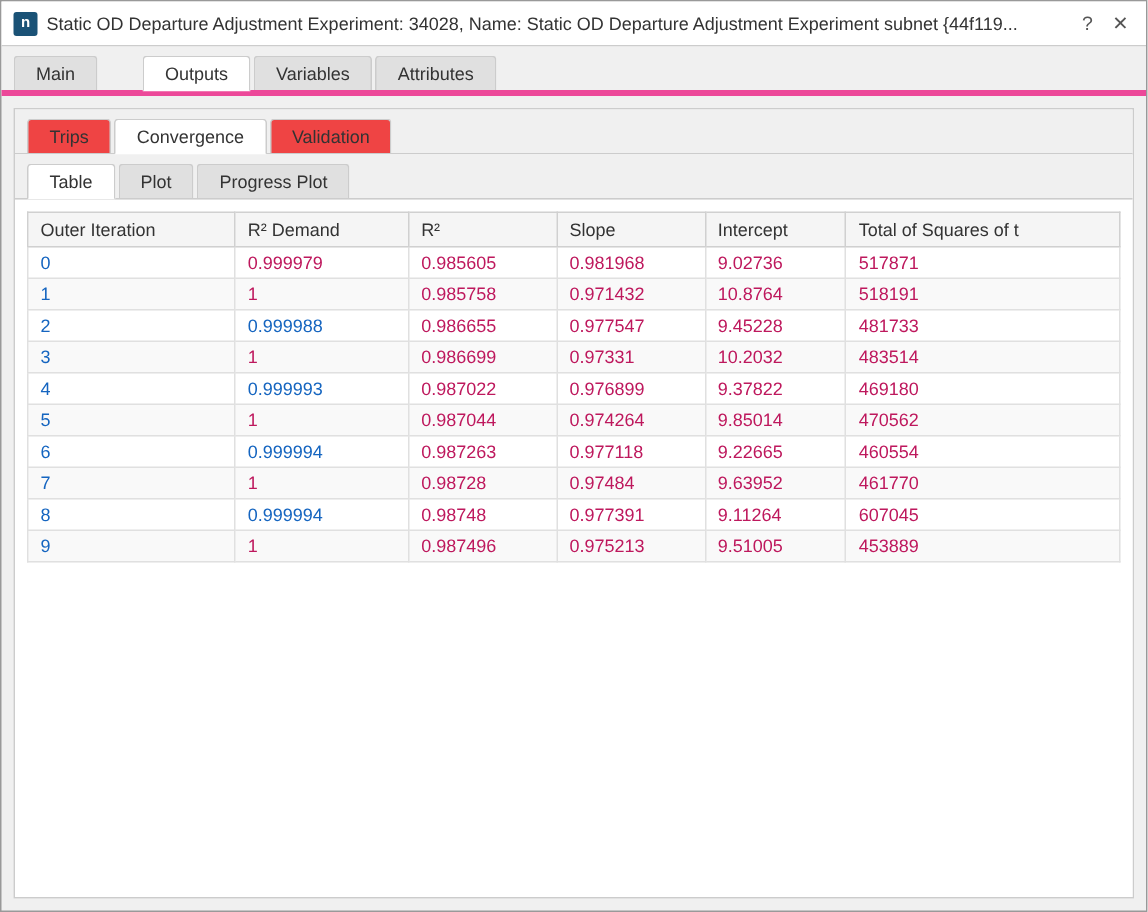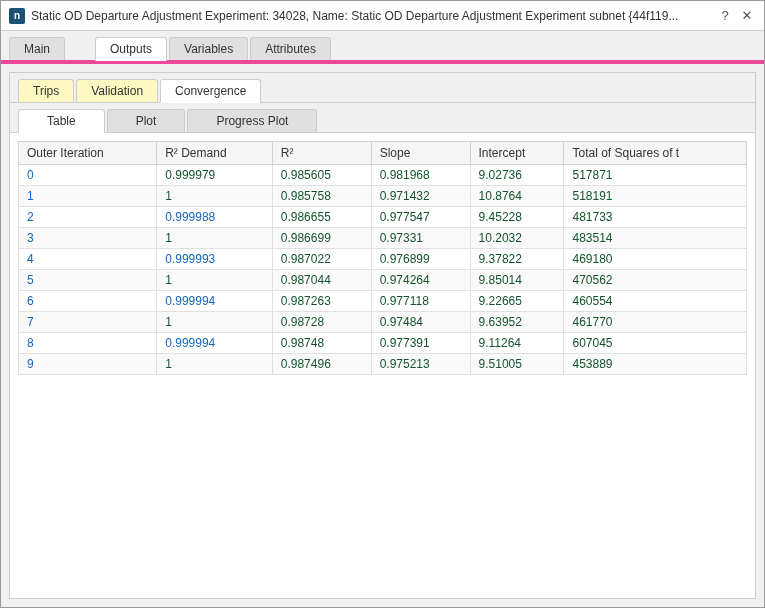--- a/index.html
+++ b/index.html
@@ -107,21 +107,21 @@
       background: #f0f0f0;
       border-bottom: 1px solid #ccc;
       padding: 6px 8px 0 8px;
       gap: 0;
       margin-bottom: 0;
     }
     .sub-tab {
       padding: 4px 14px;
       border: 1px solid #ccc;
       border-bottom: none;
-      background: #fef9c3;
+      background: #ef4444;
       cursor: pointer;
       font-size: 12px;
       color: #333;
       border-radius: 3px 3px 0 0;
       margin-right: 2px;
     }
     .sub-tab.active {
       background: #fff;
       border-bottom: 1px solid #fff;
       margin-bottom: -1px;
@@ -129,21 +129,21 @@
     }
 
     .inner-tabs-container {
       background: #f0f0f0;
       border-bottom: 1px solid #ccc;
       padding: 6px 8px 0 8px;
       display: flex;
       gap: 0;
     }
     .inner-tab {
-      padding: 4px 28px;
+      padding: 4px 14px;
       border: 1px solid #ccc;
       border-bottom: none;
       background: #e0e0e0;
       cursor: pointer;
       font-size: 12px;
       color: #333;
       border-radius: 3px 3px 0 0;
       margin-right: 2px;
     }
     .inner-tab.active {
@@ -169,21 +169,21 @@
       padding: 4px 8px;
       border: 1px solid #d0d0d0;
       background: #f5f5f5;
       font-weight: normal;
       color: #333;
       white-space: nowrap;
     }
     td {
       padding: 3px 8px;
       border: 1px solid #e0e0e0;
-      color: #14532d;
+      color: #be185d;
     }
     td.blue { color: #1565c0; }
     tr:nth-child(even) { background: #f9f9f9; }
 
     .footer {
       padding: 8px 12px;
       display: flex;
       justify-content: space-between;
       align-items: center;
       border-top: 1px solid #ccc;
@@ -227,22 +227,22 @@
     <div class="main-tab active">Outputs</div>
     <div class="main-tab">Variables</div>
     <div class="main-tab">Attributes</div>
   </div>
 
   <div class="content-area">
 
     <div style="display:flex;flex-direction:column;flex:1;border:1px solid #ccc;background:#fff;">
       <div class="sub-tabs" style="background:#f0f0f0;border-bottom:1px solid #ccc;padding:6px 8px 0 8px;display:flex;">
         <div class="sub-tab">Trips</div>
+        <div class="sub-tab active">Convergence</div>
         <div class="sub-tab">Validation</div>
-        <div class="sub-tab active">Convergence</div>
       </div>
 
       <div style="flex:1;display:flex;flex-direction:column;background:#fff;">
 
         <div class="inner-tabs-container" style="background:#f0f0f0;border-bottom:1px solid #ccc;padding:6px 8px 0 8px;display:flex;">
           <div class="inner-tab active">Table</div>
           <div class="inner-tab">Plot</div>
           <div class="inner-tab">Progress Plot</div>
         </div>
 

